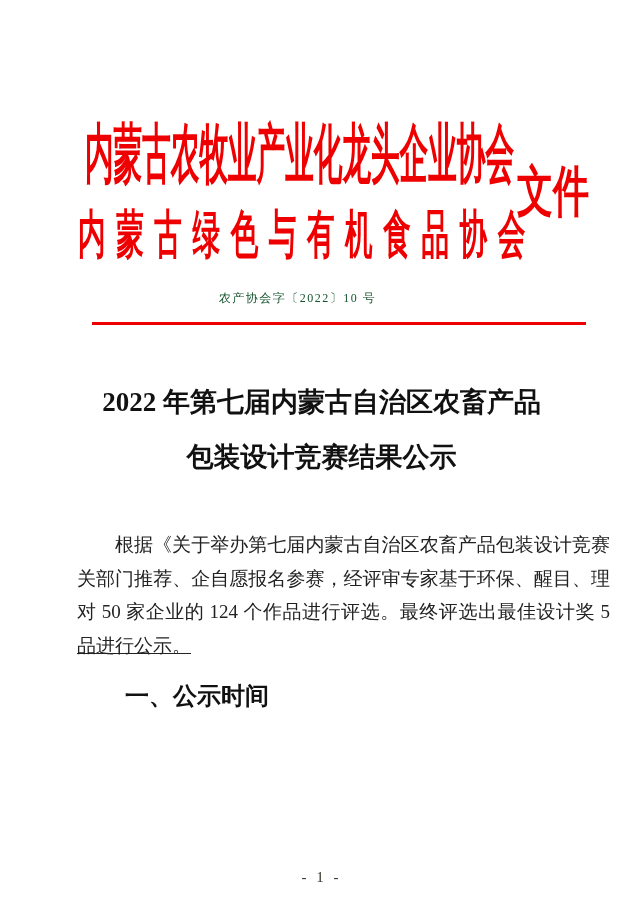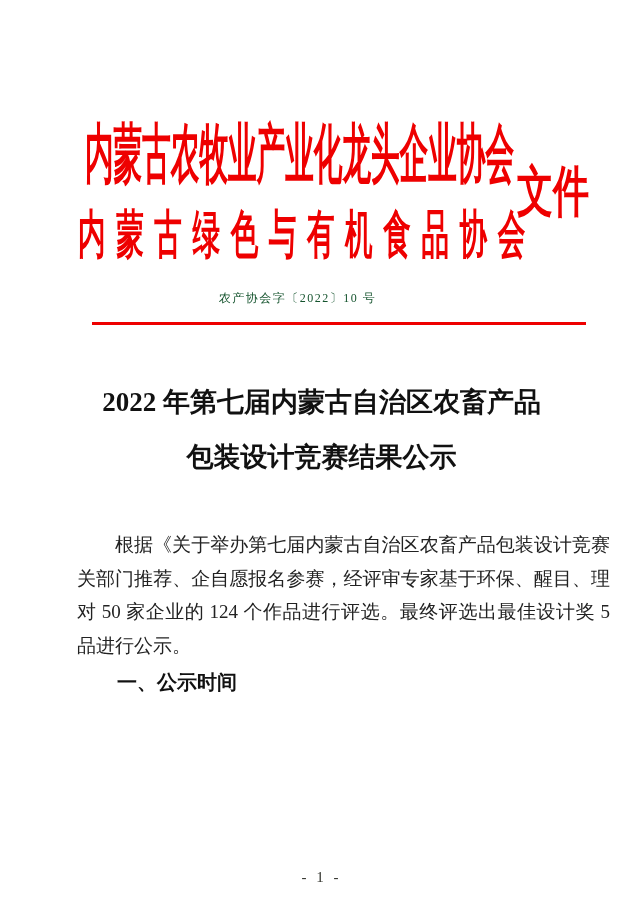--- a/index.html
+++ b/index.html
@@ -80,26 +80,27 @@
   }
   .body-line{
     text-align:justify;
     text-align-last:justify;
     white-space:nowrap;
   }
   .body-line.indent{text-indent:2em;}
   .body-line.last{
     text-align-last:left;
     white-space:normal;
+    text-decoration:underline;
   }
   .section-heading{
     font-weight:bold;
-    font-size:20px;
+    font-size:24px;
     padding-left:2em;
-    margin-top:4px;
+    margin-top:18px;
     line-height:33.6px;
     color:#111;
   }
   
   .page-number{
     position:absolute;
     left:0;top:869px;width:643px;
     text-align:center;
     font-size:15px;
     letter-spacing:3px;

